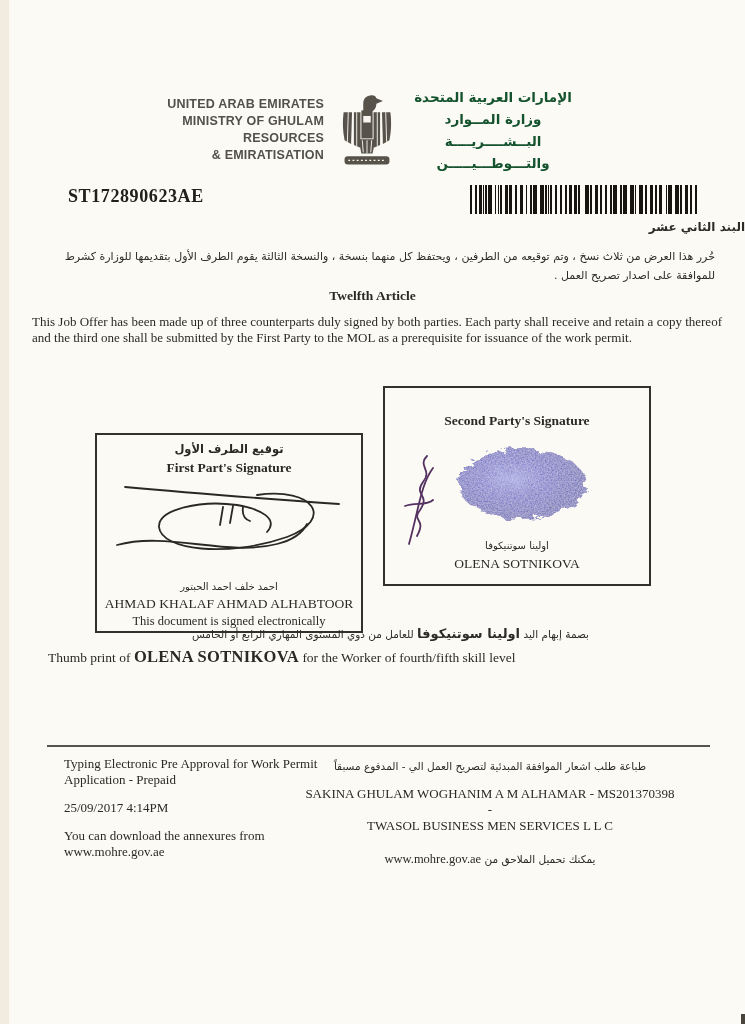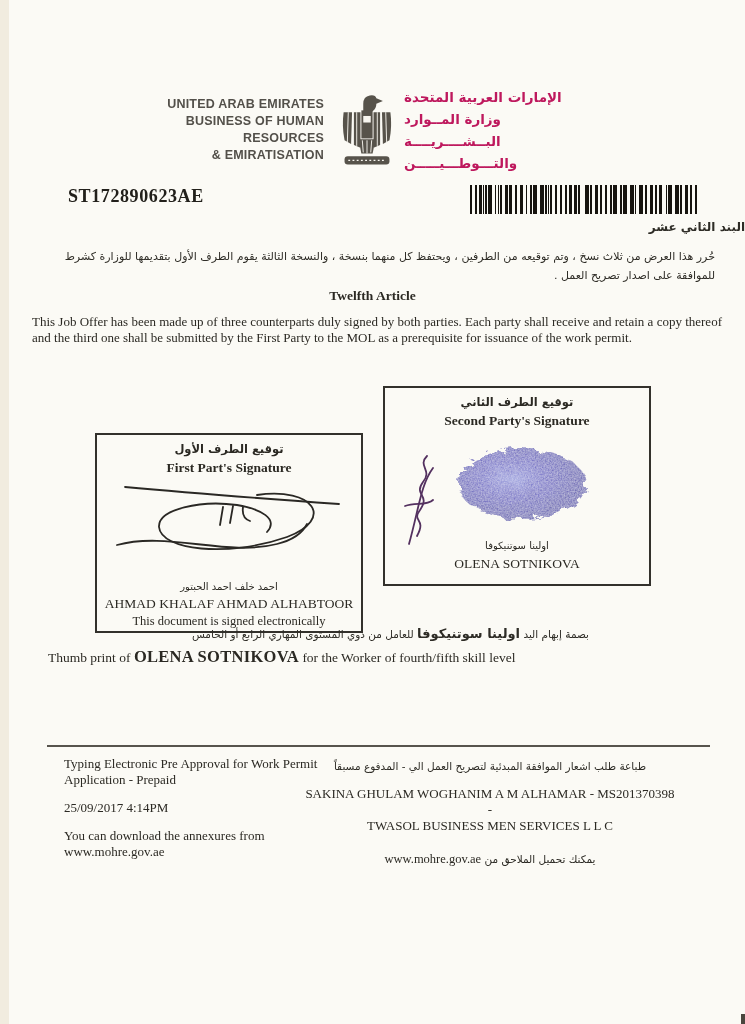--- a/index.html
+++ b/index.html
@@ -15,22 +15,22 @@
     color:#2b2923;
   }
   .scan-edge { position:absolute; left:0; top:0; width:9px; height:1024px; background:#f1ecdf; }
   .corner-speck { position:absolute; right:0; bottom:0; width:4px; height:10px; background:#4a463e; }
 
   
   .ministry-header { position:absolute; left:112px; top:86px; width:470px; display:flex; align-items:center; }
   .hdr-en { width:212px; text-align:right; font-family:"Liberation Sans","DejaVu Sans",sans-serif;
             font-weight:bold; font-size:12.5px; line-height:17px; color:#53504a; letter-spacing:.2px; }
   .emblem-wrap { width:58px; height:78px; margin:0 8px 0 14px; flex:0 0 auto; }
-  .hdr-ar { width:178px; direction:rtl; text-align:left; font-family:"DejaVu Sans",sans-serif;
-            font-weight:bold; font-size:13.5px; line-height:22px; color:#be185d; }
+  .hdr-ar { width:178px; direction:rtl; text-align:center; font-family:"DejaVu Sans",sans-serif;
+            font-weight:bold; font-size:13.5px; line-height:22px; color:#14532d; }
 
   
   .doc-number { position:absolute; left:68px; top:186px; font-weight:bold; font-size:18px; letter-spacing:.6px; color:#22201b; }
   .barcode { position:absolute; left:470px; top:185px; width:230px; height:29px;
     background:
       repeating-linear-gradient(90deg, rgba(0,0,0,0) 0 26px, #fbfaf5 26px 28px),
       repeating-linear-gradient(90deg,#17140f 0 2px, rgba(0,0,0,0) 2px 5px),
       repeating-linear-gradient(90deg,#17140f 0 2px, rgba(0,0,0,0) 2px 9px),
       repeating-linear-gradient(90deg,#17140f 0 1px, rgba(0,0,0,0) 1px 13px);
   }
@@ -82,21 +82,21 @@
 </head>
 <body>
 
 <div class="page">
   <div class="scan-edge"></div>
   <div class="corner-speck"></div>
 
   <div class="ministry-header">
     <div class="hdr-en">
       <div>UNITED ARAB EMIRATES</div>
-      <div>BUSINESS OF HUMAN RESOURCES</div>
+      <div>MINISTRY OF GHULAM RESOURCES</div>
       <div>&amp; EMIRATISATION</div>
     </div>
     <div class="emblem-wrap">
       <svg viewBox="0 0 62 82" width="58" height="78" aria-hidden="true">
         <g fill="#57534b">
           <path d="M27 13 q0-8 7-9 q6-1 7 3 l7 3 -7 3 q0 5 -4 8 l-10 0 z"></path>
           <path d="M6 22 h9 l-1 34 -7-4 q-3-15 -1-30z"></path>
           <path d="M17 22 h7 v38 l-7-3 z"></path>
           <path d="M38 22 h7 v35 l-7 3 z"></path>
           <path d="M47 22 h9 q2 15 -1 30 l-7 4 z"></path>
@@ -146,21 +146,20 @@
           <path d="M8 70 C 58 56, 118 82, 168 69 C 184 65, 194 57, 198 49"></path>
         </g>
       </svg>
     </div>
     <div class="sig-name-ar">احمد خلف احمد الحبتور</div>
     <div class="sig-name-en">AHMAD KHALAF AHMAD ALHABTOOR</div>
     <div class="sig-note">This document is signed electronically</div>
   </div>
 
   <div class="sig-box second">
-    <div class="sig-title-ar">توقيع الطرف الثاني</div>
     <div class="sig-title-en">Second Party's Signature</div>
     <div class="ink-sig">
       <svg viewBox="0 0 50 105" width="50" height="105" aria-hidden="true">
         <g fill="none" stroke="#53305f" stroke-width="1.8" stroke-linecap="round">
           <path d="M34 8 C 24 18, 40 22, 30 34 C 20 48, 38 46, 27 62 C 18 74, 34 70, 24 88"></path>
           <path d="M40 20 C 28 36, 26 60, 16 96"></path>
           <path d="M12 58 C 22 54, 34 58, 40 52"></path>
         </g>
       </svg>
     </div>

